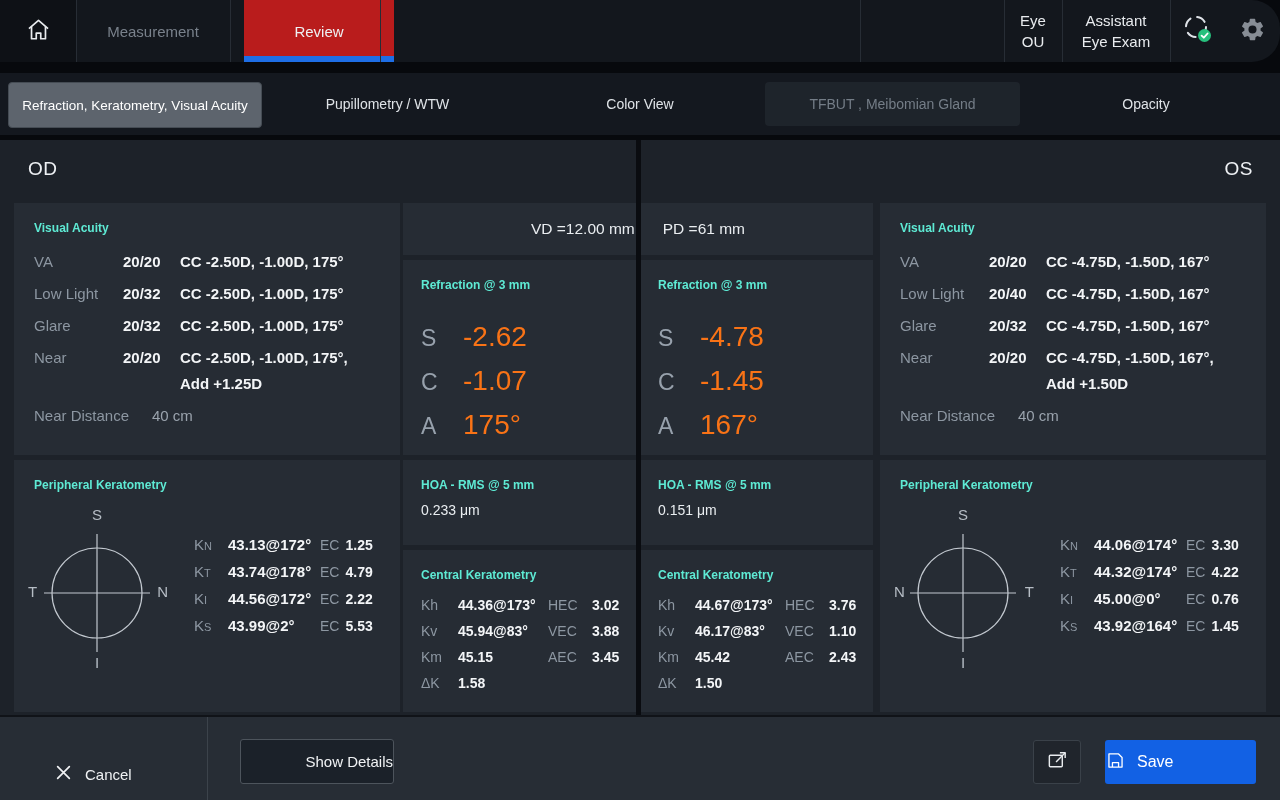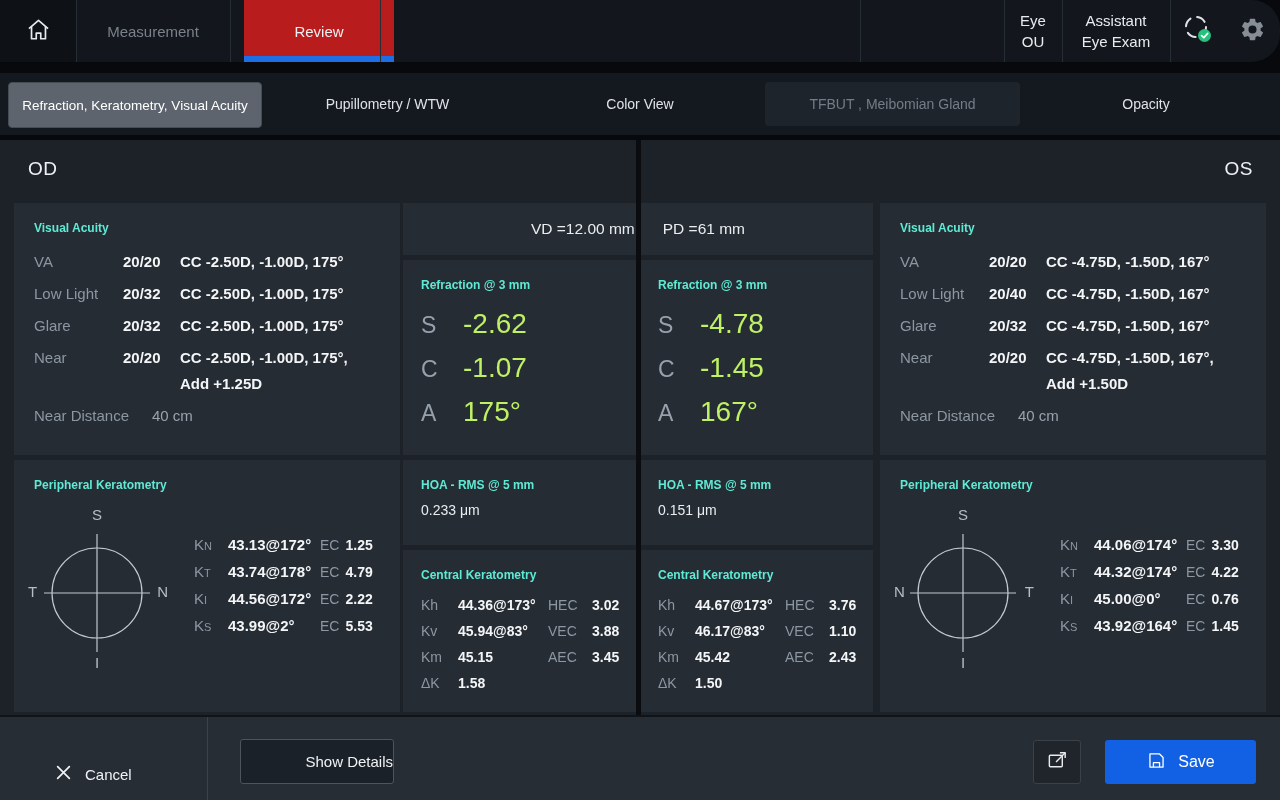--- a/index.html
+++ b/index.html
@@ -44,21 +44,21 @@
   .nd-value{color:#9aa3ad;}
 
   
   .vdpd{display:flex;align-items:center;justify-content:center;gap:28px;font-size:15.5px;color:#e9edf0;}
 
   
   .ref-body{padding:18px 0 0 18px;}
   .ref-rows{margin-top:16px;}
   .ref-row{display:flex;align-items:baseline;height:44px;}
   .ref-label{width:42px;font-size:23px;color:#97a1ac;flex:none;}
-  .ref-value{font-size:28px;color:#bef264;}
+  .ref-value{font-size:28px;color:#f97316;margin-top:13px;}
 
   
   .hoa-body{padding:18px 0 0 18px;}
   .hoa-value{font-size:14px;color:#e9edf0;margin-top:10px;}
 
   
   .ck-body{padding:18px 0 0 18px;}
   .ck-rows{margin-top:10px;}
   .ck-row{display:flex;font-size:14px;line-height:26px;}
   .ck-label{width:37px;color:#8d97a2;flex:none;}
@@ -87,21 +87,21 @@
   .cancel-btn{position:absolute;left:55px;top:0;height:98px;display:flex;align-items:center;gap:13px;
               font-size:15px;color:#f0f2f4;cursor:pointer;margin-top:8px;}
   .f-sep{position:absolute;left:207px;top:0;width:1px;height:83px;background:#3c434b;}
   .details-btn{position:absolute;left:240px;top:22px;width:154px;height:45px;background:#1b2129;
                border:1px solid #4d545c;border-radius:3px;display:flex;align-items:center;justify-content:flex-end;
                font-size:15px;color:#f0f2f4;box-sizing:border-box;cursor:pointer;}
   .export-btn{position:absolute;left:1033px;top:23px;width:48px;height:44px;background:#20252c;
               border:1px solid #3a4149;border-radius:3px;display:flex;align-items:center;justify-content:center;
               box-sizing:border-box;cursor:pointer;}
   .save-btn{position:absolute;left:1105px;top:23px;width:151px;height:44px;background:#1261e4;border-radius:3px;
-            display:flex;align-items:center;justify-content:center;gap:11px;font-size:16px;color:#ffffff;cursor:pointer;}
+            display:flex;align-items:center;justify-content:flex-start;gap:11px;font-size:16px;color:#ffffff;cursor:pointer;}
 </style>
 </head>
 <body>
 
 <div class="root">
 
   <div class="topbar">
     <div class="tseg home-seg">
       <span>
         <svg width="27" height="27" viewBox="0 0 24 24" fill="none" stroke="#e8ebee" stroke-width="1.5" stroke-linejoin="round">

